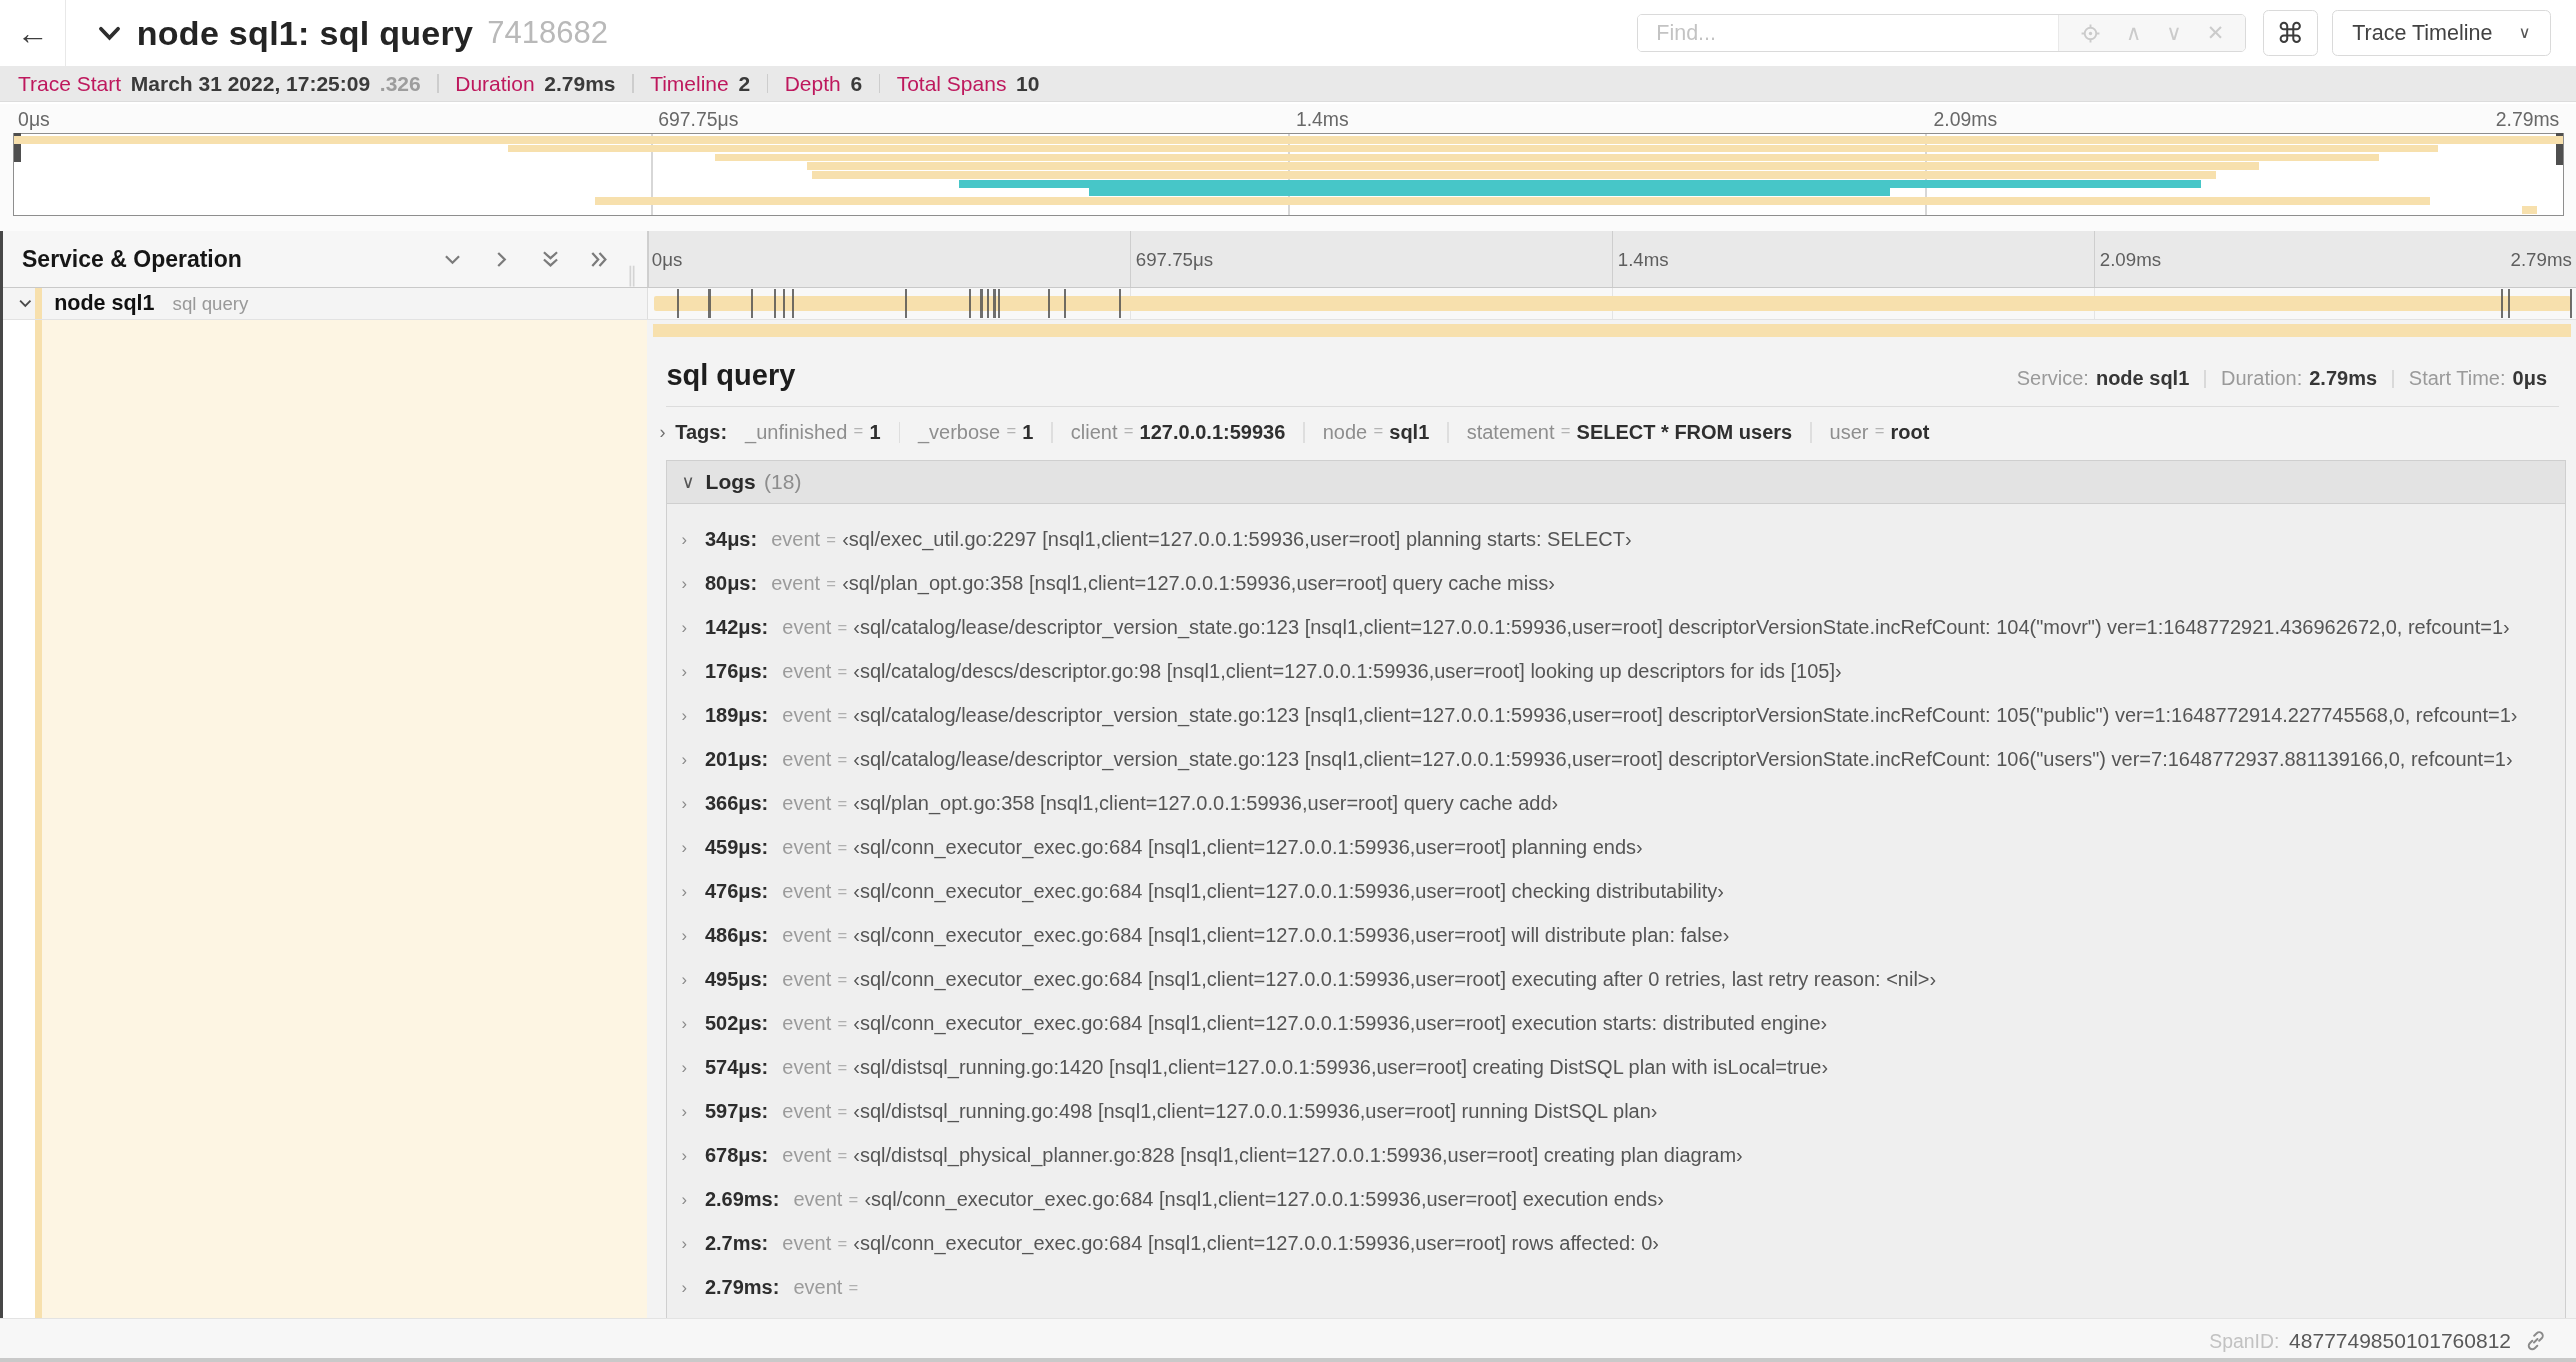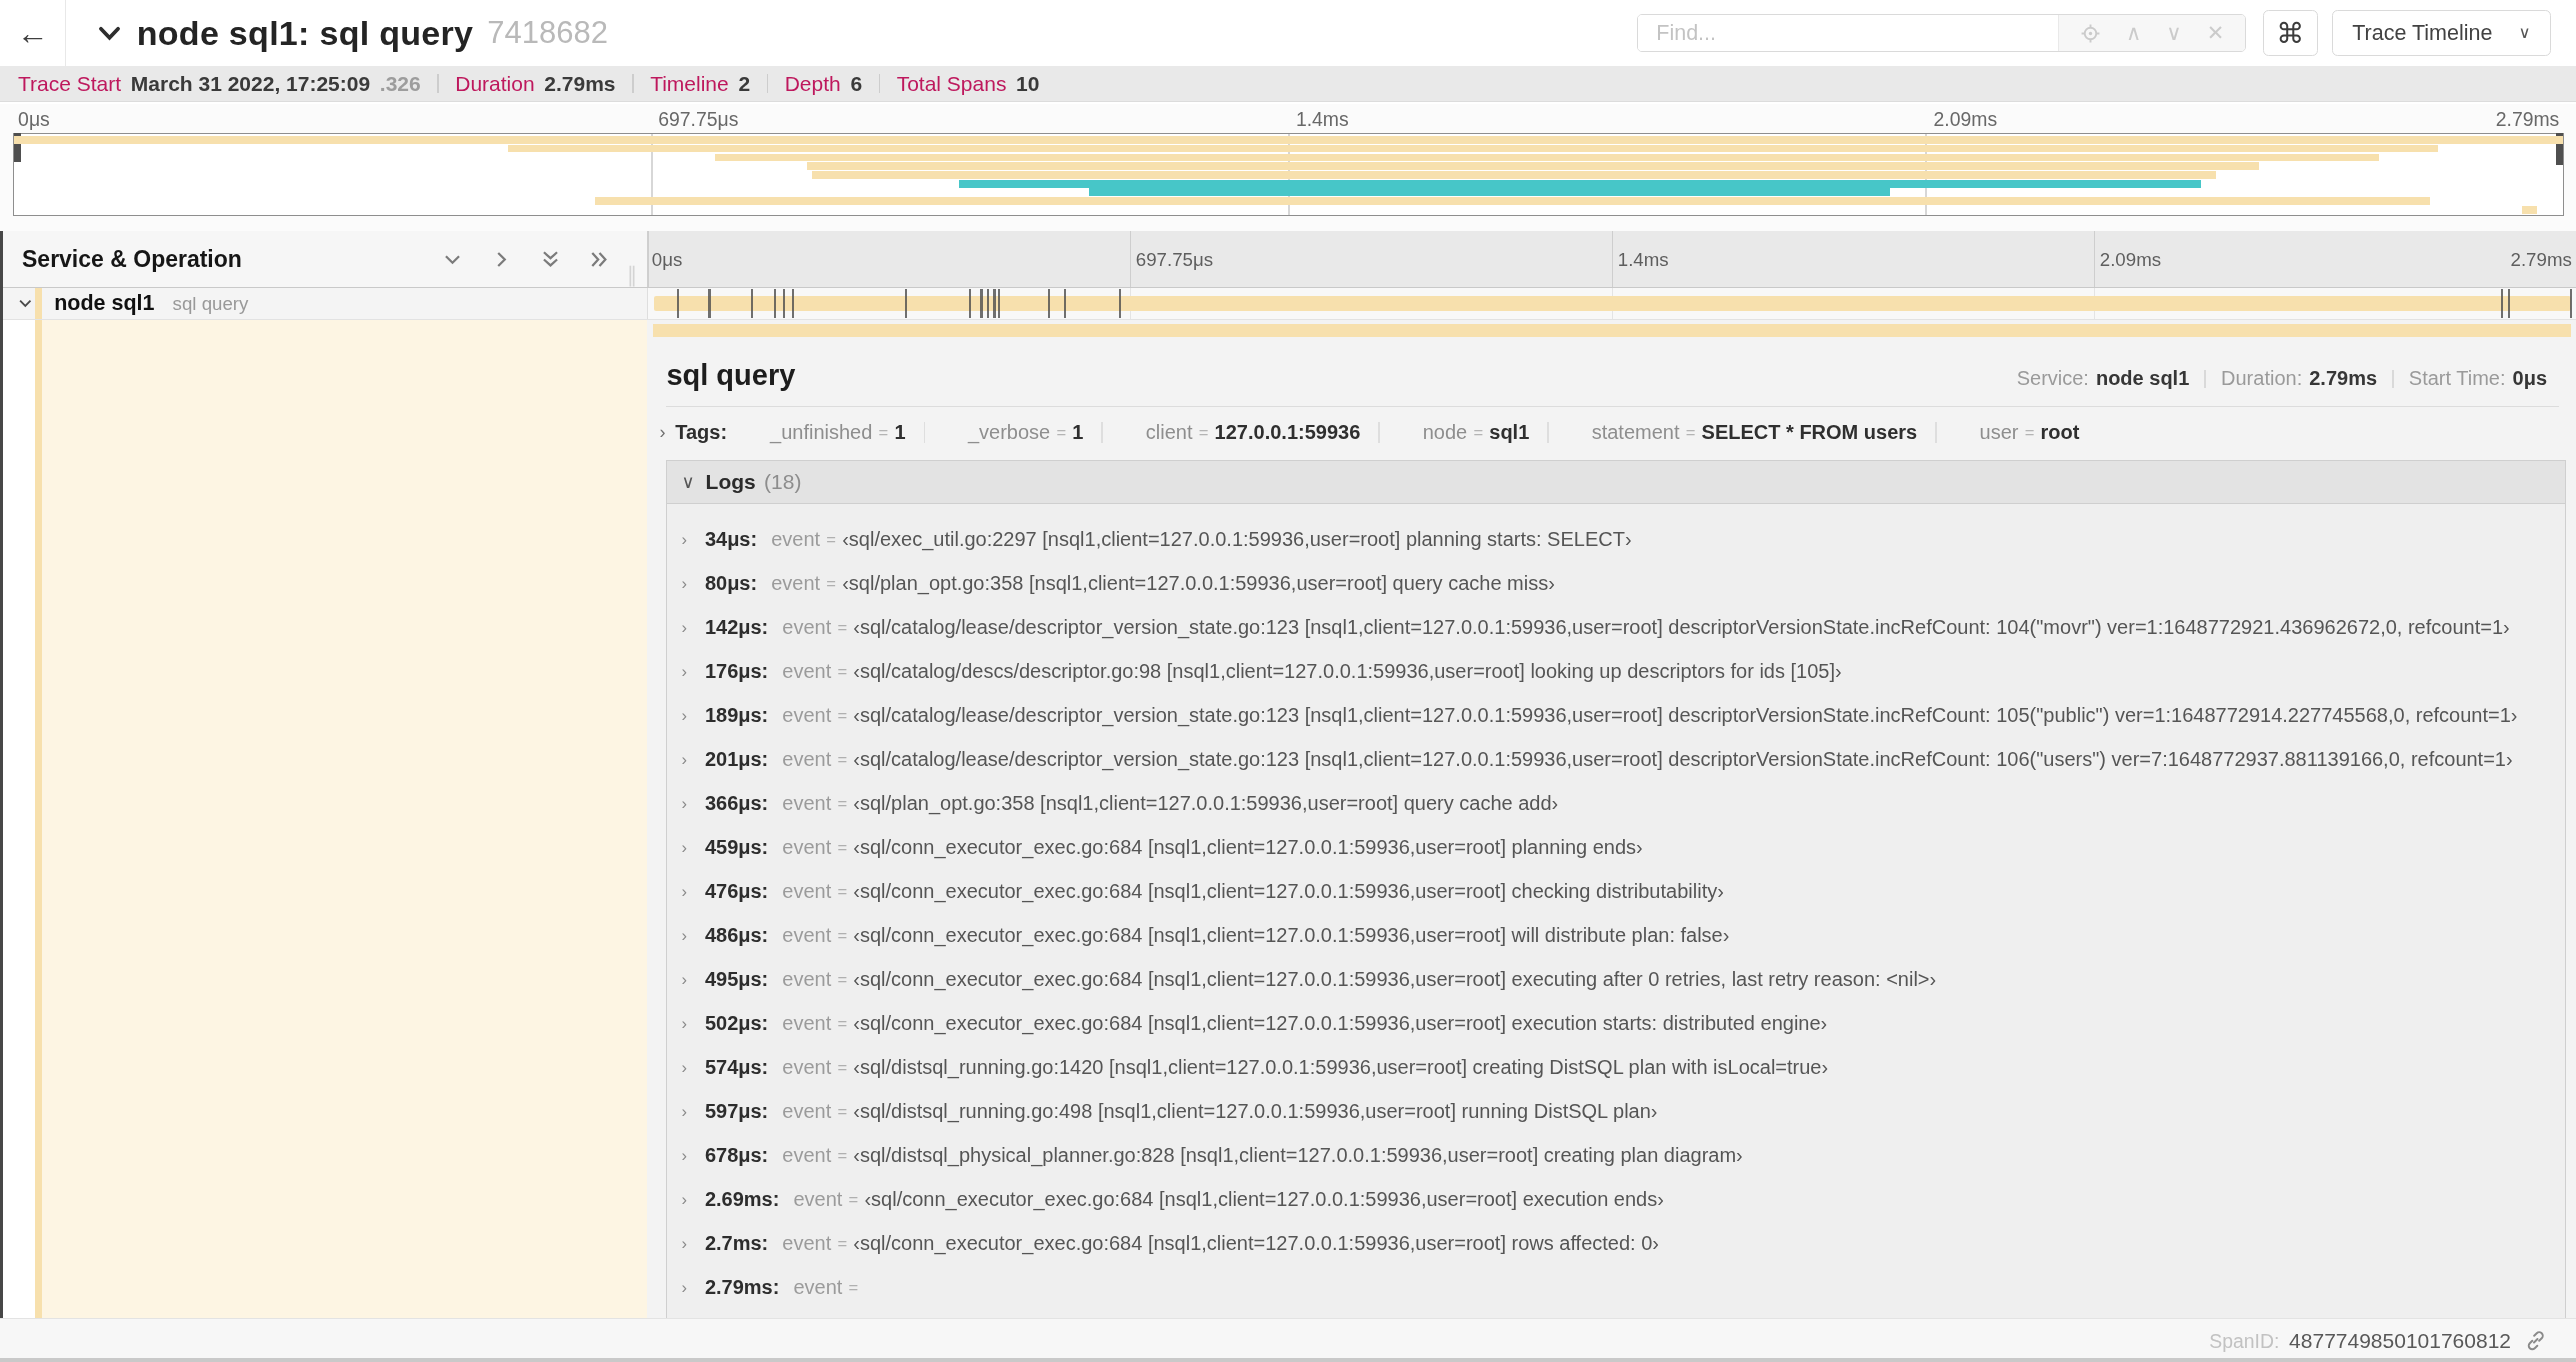--- a/index.html
+++ b/index.html
@@ -78,21 +78,21 @@
   .d-title { font-size:29px; font-weight:bold; color:#1d1d1d; }
   .d-meta { margin-left:auto; display:flex; align-items:baseline; font-size:20px; }
   .d-meta .m-label { color:#9a9a9a; }
   .d-meta .m-value { color:#363636; font-weight:bold; margin-left:7px; }
   .d-meta .m-div { width:1.4px; height:18px; background:#d9d9d9; margin:0 15.2px; align-self:center; }
   .d-divider { height:1.4px; background:#dcdcdc; margin:14px 16.6px 0 19.4px; }
 
   .tags-row { display:flex; align-items:center; padding:14px 0 0 12.5px; font-size:20px; cursor:pointer; }
   .tags-chev { color:#6f6f6f; font-size:18px; margin-right:9.7px; }
   .tags-label { font-weight:bold; color:#2e2e2e; margin-right:18px; }
-  .tag-item { display:flex; align-items:center; white-space:nowrap;margin-left:25px; }
+  .tag-item { display:flex; white-space:nowrap; }
   .tag-key { color:#8e8e8e; }
   .tag-eq { color:#b4b4b4; font-size:16.6px; margin:0 6.2px; }
   .tag-val { color:#2f2f2f; font-weight:bold; }
   .tag-div { width:1.4px; height:21px; background:#dedede; margin:0 18px; }
 
   .logs-box { margin:15.2px 10.4px 0 19.4px; border:1.4px solid #cfcfcf; background:#efefef; }
   .logs-header { height:43px; background:#e3e3e3; border-bottom:1.4px solid #cfcfcf; display:flex; align-items:center; padding-left:14px; font-size:21px; cursor:pointer; }
   .logs-chev { color:#565656; font-size:18px; margin-right:11px; }
   .logs-title { font-weight:bold; color:#2b2b2b; }
   .logs-count { color:#8d8d8d; margin-left:8.3px; }

